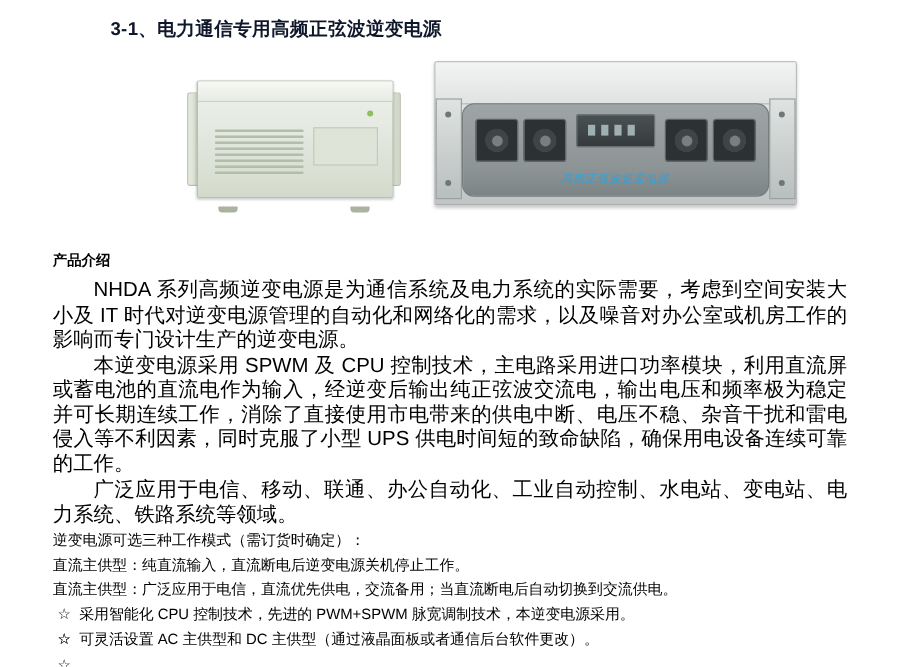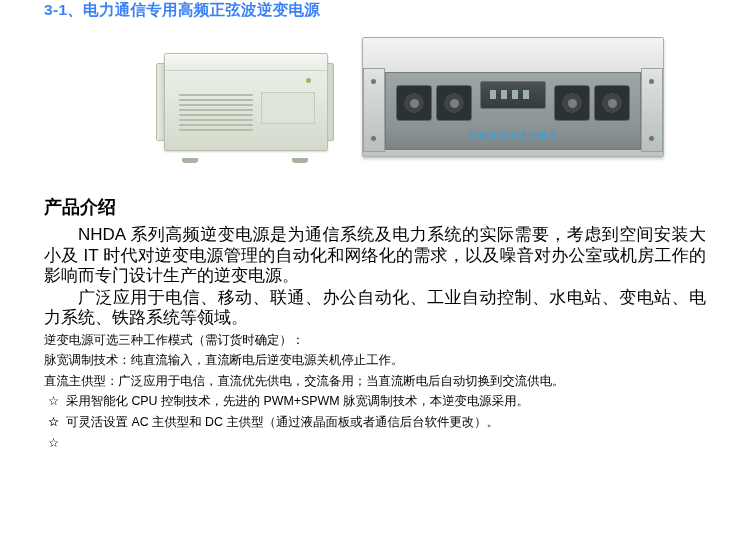--- a/index.html
+++ b/index.html
@@ -15,24 +15,26 @@
     overflow: hidden;
   }
   .page {
     position: relative;
     width: 750px;
     height: 556px;
     box-sizing: border-box;
     padding: 0 44px;
   }
   .title {
-    color: #3b82f6;
+    color: #0f172a;
     font-size: 15.5px;
     font-weight: bold;
+    padding-top: 14px;
     letter-spacing: 0.3px;
+    margin-left: 48px;
   }
 
   
   .photos {
     position: relative;
     height: 148px;
     margin-top: 14px;
   }
 
   
@@ -138,21 +140,22 @@
     border-bottom: 1px solid #b4bab9;
   }
   .ur-front {
     position: absolute;
     left: 22px;
     top: 34px;
     right: 22px;
     bottom: 6px;
     background: linear-gradient(180deg, #9ea5a6 0%, #8d9496 70%, #7d8486 100%);
     border: 1px solid #767c7e;
-    border-radius: 0;
+    border-radius: 10px;
+    font-style: italic;
   }
   .ur-ear-l, .ur-ear-r {
     position: absolute;
     top: 30px;
     width: 20px; height: 82px;
     background: linear-gradient(180deg, #dfe3e2, #b9bfbe);
     border: 1px solid #9aa1a0;
   }
   .ur-ear-l { left: 0; }
   .ur-ear-r { right: 0; }
@@ -212,21 +215,21 @@
     transform: translateX(-50%);
     bottom: 7px;
     font-size: 9px;
     color: #2aa3e0;
     letter-spacing: 1px;
     white-space: nowrap;
   }
 
   
   .section-head {
-    font-size: 18px;
+    font-size: 12px;
     font-weight: bold;
     margin: 12px 0 6px 0;
   }
   .para {
     font-size: 17px;
     line-height: 20.5px;
     text-align: justify;
     margin: 0 0 1px 0;
   }
   .indent { text-indent: 2em; }
@@ -304,24 +307,25 @@
           <div class="ur-brand">高频正弦波逆变电源</div>
         </div>
       </div>
     </div>
 
   </div>
 
   <div class="section-head">产品介绍</div>
 
   <p class="para indent">NHDA 系列高频逆变电源是为通信系统及电力系统的实际需要，考虑到空间安装大小及 IT 时代对逆变电源管理的自动化和网络化的需求，以及噪音对办公室或机房工作的影响而专门设计生产的逆变电源。</p>
+  <p class="para indent">本逆变电源采用 SPWM 及 CPU 控制技术，主电路采用进口功率模块，利用直流屏或蓄电池的直流电作为输入，经逆变后输出纯正弦波交流电，输出电压和频率极为稳定并可长期连续工作，消除了直接使用市电带来的供电中断、电压不稳、杂音干扰和雷电侵入等不利因素，同时克服了小型 UPS 供电时间短的致命缺陷，确保用电设备连续可靠的工作。</p>
   <p class="para indent">广泛应用于电信、移动、联通、办公自动化、工业自动控制、水电站、变电站、电力系统、铁路系统等领域。</p>
 
   <p class="list-line">逆变电源可选三种工作模式（需订货时确定）：</p>
-  <p class="list-line">脉宽调制技术：纯直流输入，直流断电后逆变电源关机停止工作。</p>
+  <p class="list-line">直流主供型：纯直流输入，直流断电后逆变电源关机停止工作。</p>
   <p class="list-line">直流主供型：广泛应用于电信，直流优先供电，交流备用；当直流断电后自动切换到交流供电。</p>
 
 
   <p class="feature">
     <span class="star">☆</span>
     <span>采用智能化 CPU 控制技术，先进的 PWM+SPWM 脉宽调制技术，本逆变电源采用。</span>
   </p>
   <p class="feature">
     <span class="star">☆</span>
   </p>

